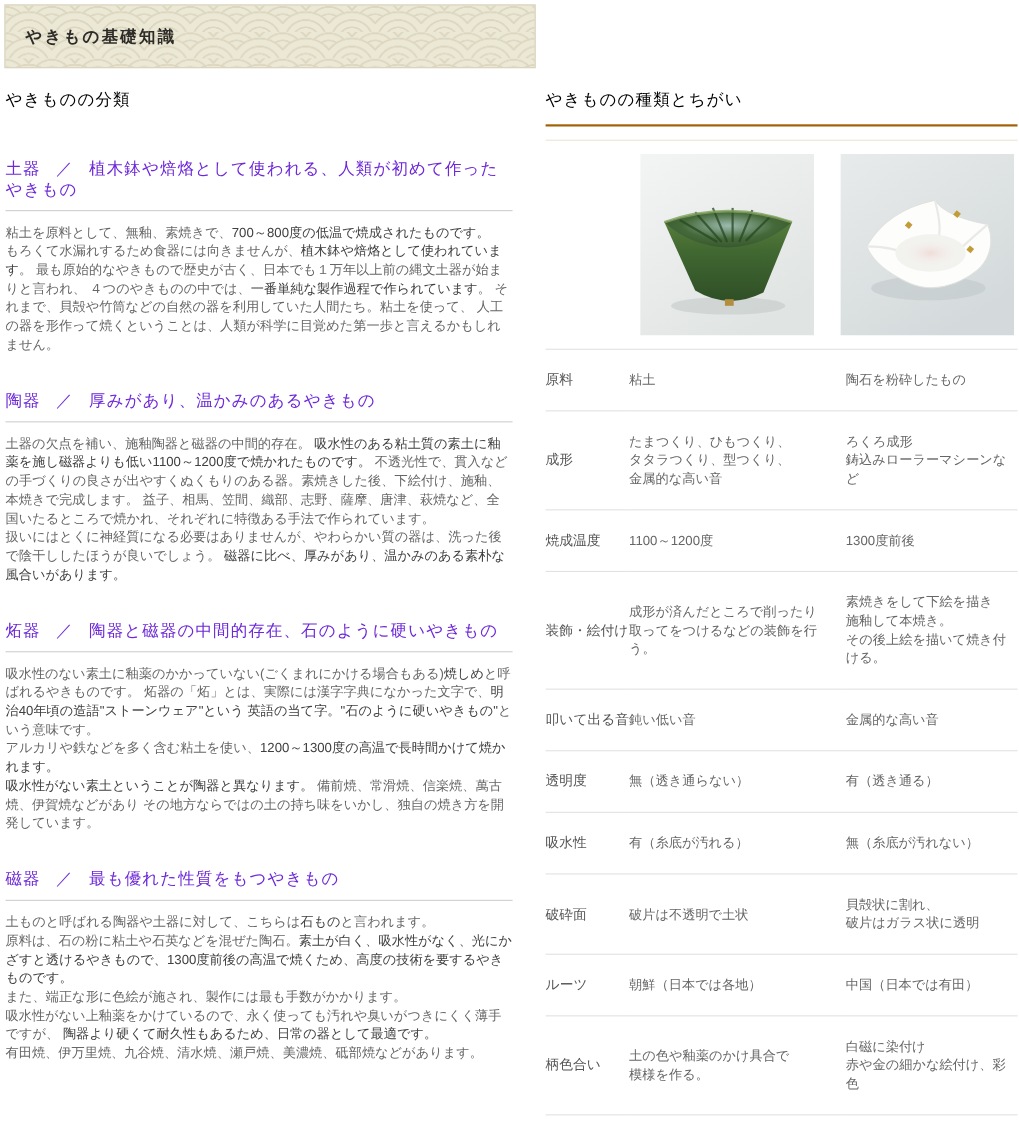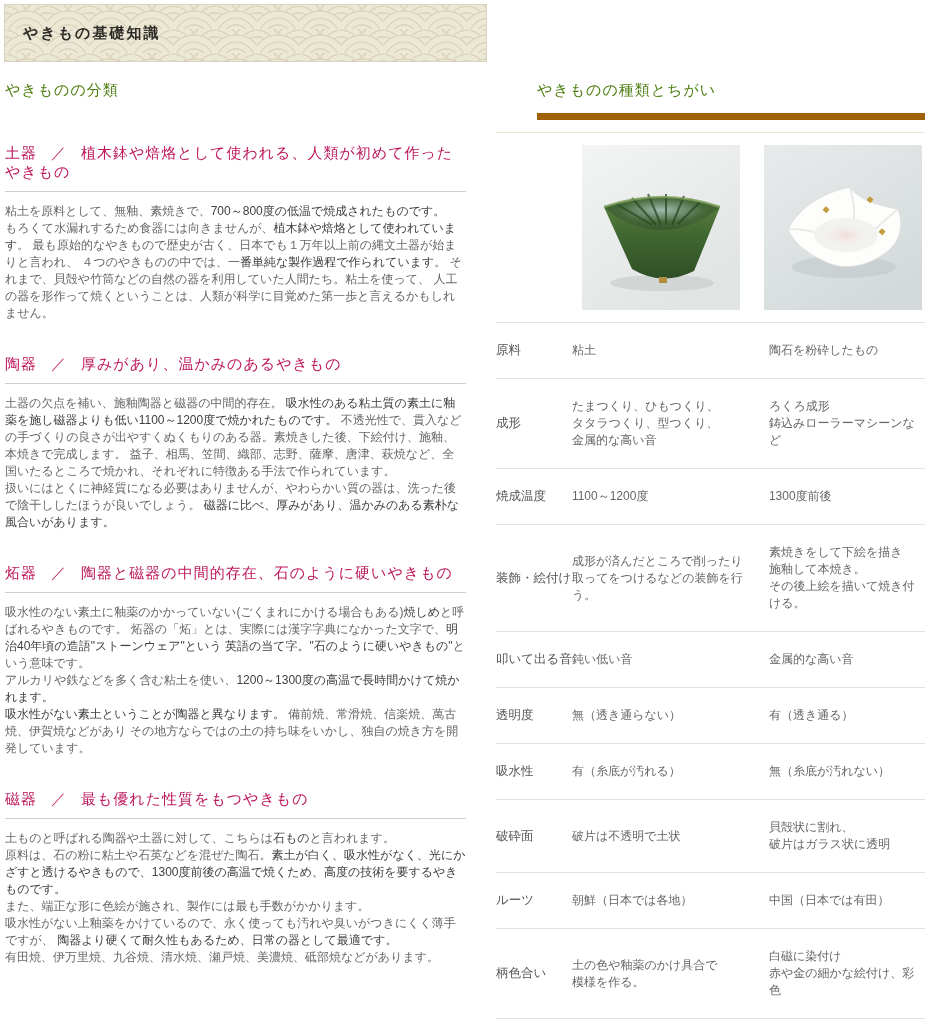--- a/index.html
+++ b/index.html
@@ -26,36 +26,36 @@
   .banner h1 {
     font-family:"Liberation Serif","DejaVu Serif",serif;
     font-size:15px; font-weight:bold; color:#2e2c28;
     letter-spacing:2px; padding-left:18px;
   }
 
   
   .columns { display:flex; align-items:flex-start; }
   .col-left  { width:462px; padding-left:1px; }
   .col-right { width:429px; margin-left:30px; }
-  h2.col-head { font-size:15px; font-weight:normal; color:#4d7c0f; margin-top:19px; letter-spacing:1px; }
+  h2.col-head { font-size:15px; font-weight:normal; color:#000000; margin-top:19px; letter-spacing:1px; }
 
   
   section.cls { margin-top:44px; }
   section.cls + section.cls { margin-top:33px; }
   .cls-h {
-    font-size:15px; font-weight:normal; color:#be185d;
+    font-size:15px; font-weight:normal; color:#6d28d9;
     padding-bottom:9px; border-bottom:1px solid #cfcfcf;
     margin-bottom:11px; letter-spacing:1px;
   }
   .cls-h .sep { margin:0 14px; }
   .cls-body { font-size:12px; line-height:17px; color:#666; }
   .cls-body .em { color:#404040; }
 
   
-  .r-head { padding-bottom:13px; border-bottom:7px solid #a16207;margin-left:41px; }
+  .r-head { padding-bottom:13px; border-bottom:2px solid #a16207; }
   .photos {
     display:flex; border-top:1px solid #ece5d4;
     padding:12px 0 12px 86px; margin-top:12px;
   }
   .photo { width:158px; height:165px; }
   .photo + .photo { margin-left:24px; }
   .photo svg { display:block; }
 
   table.cmp { width:100%; border-collapse:collapse; }
   table.cmp tr { border-top:1px solid #e2e2e2; }

